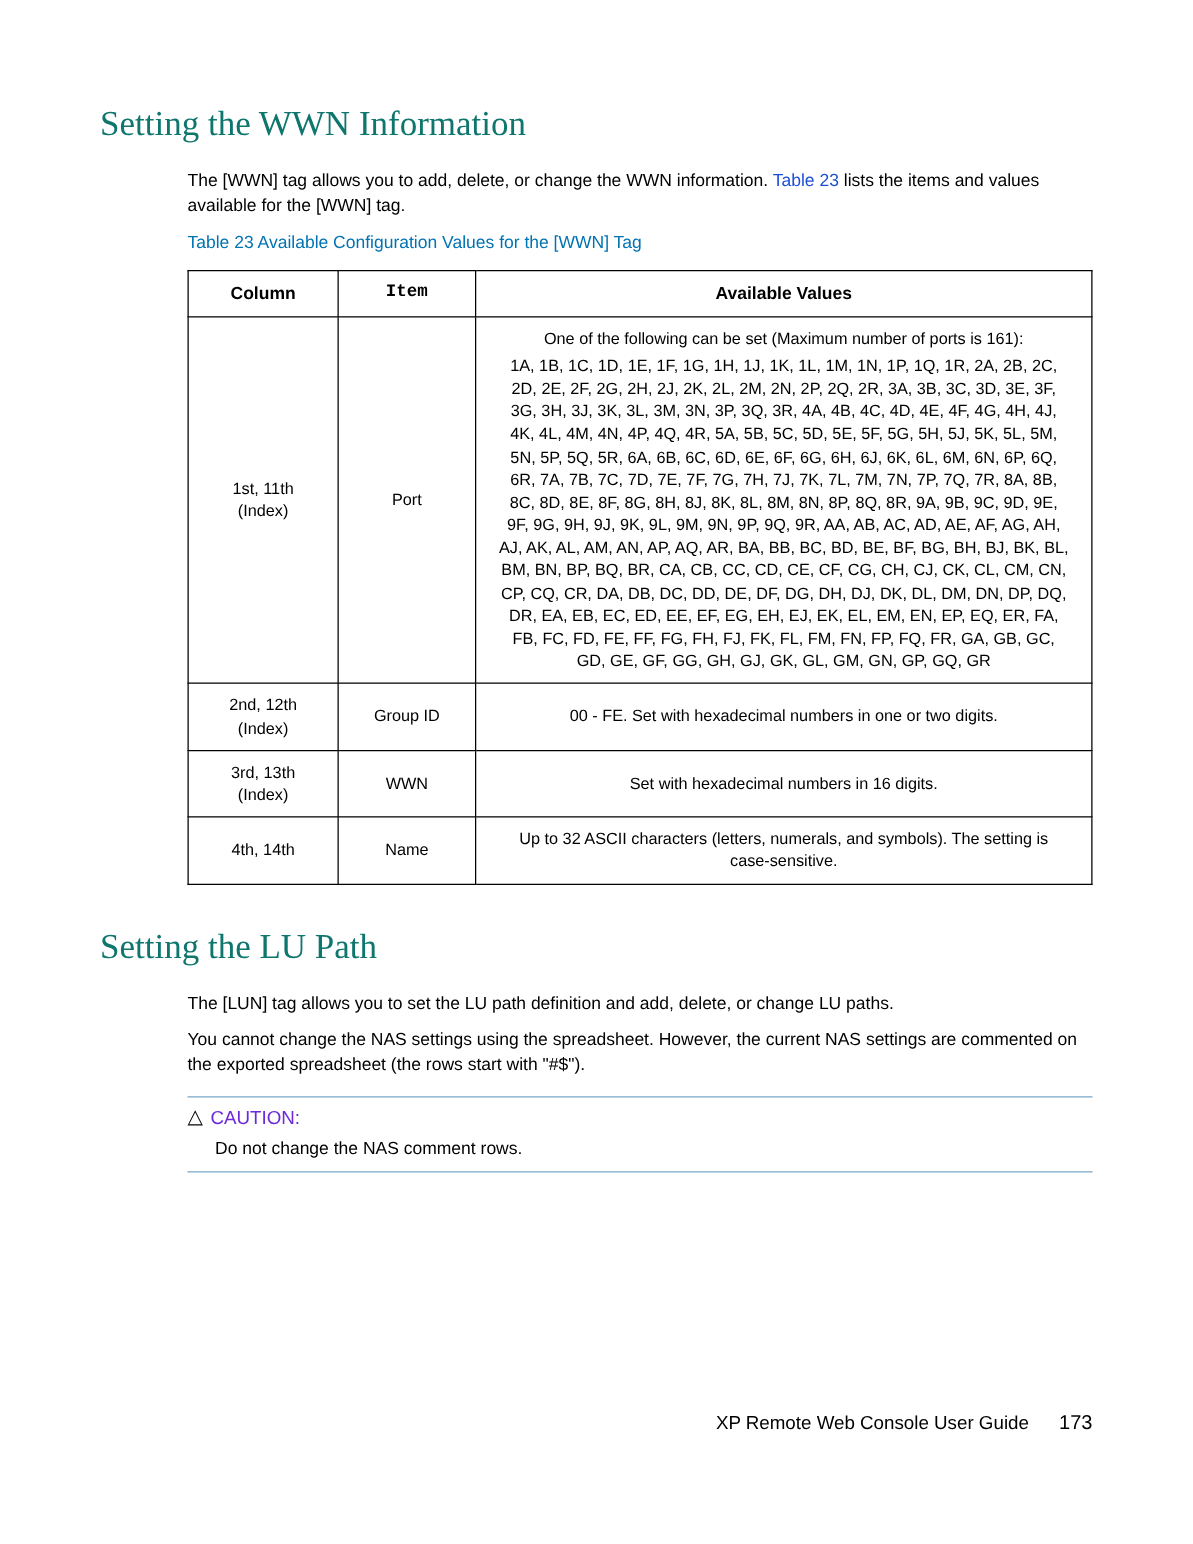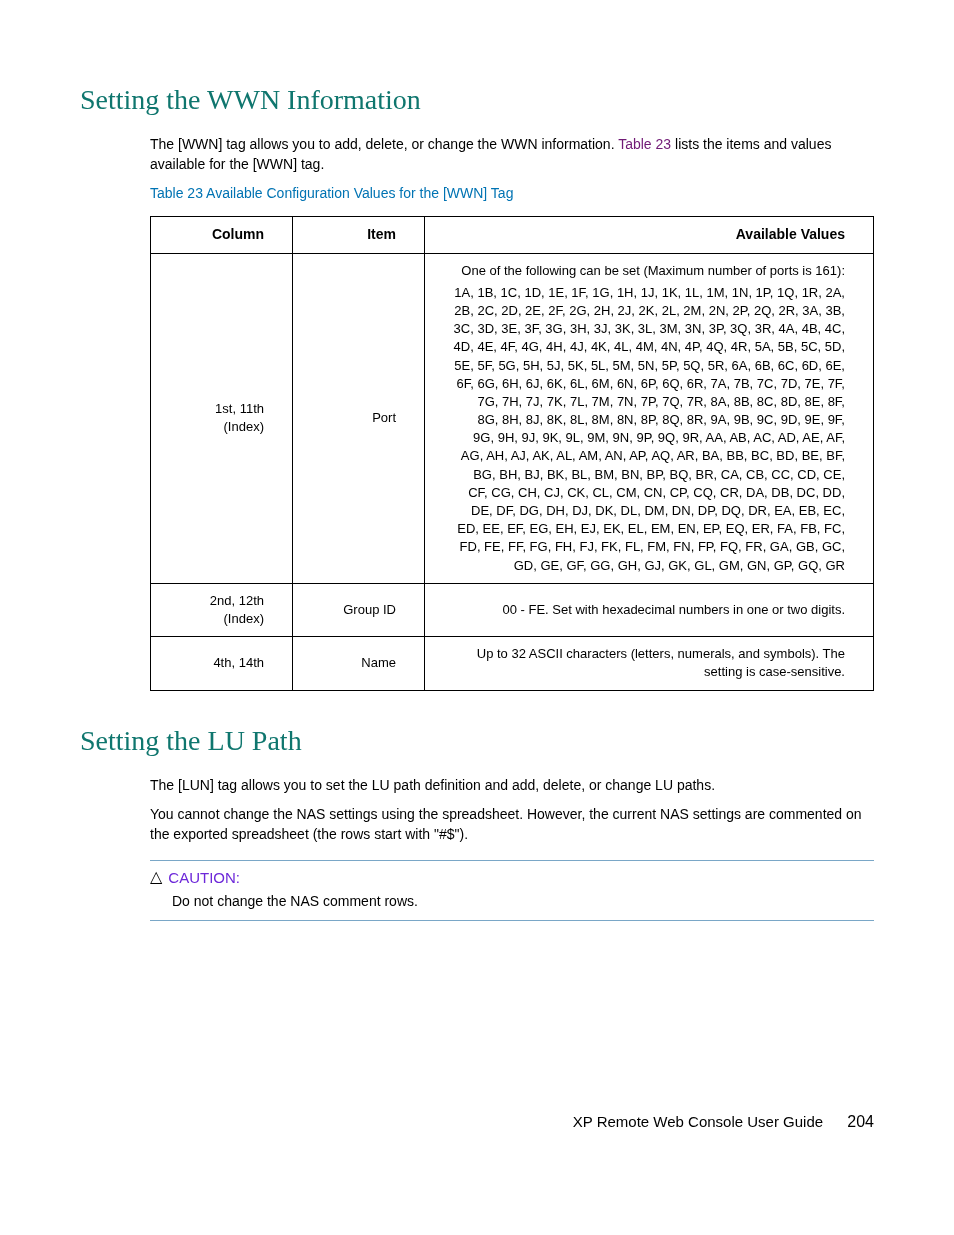--- a/index.html
+++ b/index.html
@@ -28,33 +28,33 @@
     font-size: 14px;
   }
   table {
     border-collapse: collapse;
     width: calc(100% - 70px);
     margin-left: 70px;
     margin-bottom: 30px;
   }
   th, td {
     border: 1px solid #000;
-    padding: 8px 28px;
-    text-align: right;
+    padding: 8px 17px;
+    text-align: center;
     vertical-align: middle;
     font-size: 13px;
   }
   th {
     font-weight: bold;
     font-size: 14px;
   }
   .col1 { width: 85px; }
-  .col2 { width: 75px; }
+  .col2 { width: 75px; font-family: Liberation Mono, monospace; }
   .link {
-    color: #701a75;
+    color: #1d4ed8;
   }
   .caution-block {
     margin-left: 70px;
     margin-top: 16px;
     margin-bottom: 190px;
   }
   .caution-rule {
     border: none;
     border-top: 1px solid #7aa7c7;
     margin: 0;
@@ -121,20 +121,25 @@
         <div class="values-intro">One of the following can be set (Maximum number of ports is 161):</div>
         <div>1A, 1B, 1C, 1D, 1E, 1F, 1G, 1H, 1J, 1K, 1L, 1M, 1N, 1P, 1Q, 1R, 2A, 2B, 2C, 2D, 2E, 2F, 2G, 2H, 2J, 2K, 2L, 2M, 2N, 2P, 2Q, 2R, 3A, 3B, 3C, 3D, 3E, 3F, 3G, 3H, 3J, 3K, 3L, 3M, 3N, 3P, 3Q, 3R, 4A, 4B, 4C, 4D, 4E, 4F, 4G, 4H, 4J, 4K, 4L, 4M, 4N, 4P, 4Q, 4R, 5A, 5B, 5C, 5D, 5E, 5F, 5G, 5H, 5J, 5K, 5L, 5M, 5N, 5P, 5Q, 5R, 6A, 6B, 6C, 6D, 6E, 6F, 6G, 6H, 6J, 6K, 6L, 6M, 6N, 6P, 6Q, 6R, 7A, 7B, 7C, 7D, 7E, 7F, 7G, 7H, 7J, 7K, 7L, 7M, 7N, 7P, 7Q, 7R, 8A, 8B, 8C, 8D, 8E, 8F, 8G, 8H, 8J, 8K, 8L, 8M, 8N, 8P, 8Q, 8R, 9A, 9B, 9C, 9D, 9E, 9F, 9G, 9H, 9J, 9K, 9L, 9M, 9N, 9P, 9Q, 9R, AA, AB, AC, AD, AE, AF, AG, AH, AJ, AK, AL, AM, AN, AP, AQ, AR, BA, BB, BC, BD, BE, BF, BG, BH, BJ, BK, BL, BM, BN, BP, BQ, BR, CA, CB, CC, CD, CE, CF, CG, CH, CJ, CK, CL, CM, CN, CP, CQ, CR, DA, DB, DC, DD, DE, DF, DG, DH, DJ, DK, DL, DM, DN, DP, DQ, DR, EA, EB, EC, ED, EE, EF, EG, EH, EJ, EK, EL, EM, EN, EP, EQ, ER, FA, FB, FC, FD, FE, FF, FG, FH, FJ, FK, FL, FM, FN, FP, FQ, FR, GA, GB, GC, GD, GE, GF, GG, GH, GJ, GK, GL, GM, GN, GP, GQ, GR</div>
       </td>
     </tr>
     <tr>
       <td>2nd, 12th (Index)</td>
       <td>Group ID</td>
       <td>00 - FE. Set with hexadecimal numbers in one or two digits.</td>
     </tr>
     <tr>
+      <td>3rd, 13th (Index)</td>
+      <td>WWN</td>
+      <td>Set with hexadecimal numbers in 16 digits.</td>
+    </tr>
+    <tr>
       <td>4th, 14th</td>
       <td>Name</td>
       <td>Up to 32 ASCII characters (letters, numerals, and symbols). The setting is case-sensitive.</td>
     </tr>
   </tbody>
 </table>
 
 <h2>Setting the LU Path</h2>
 
 <p class="body-text">The [LUN] tag allows you to set the LU path definition and add, delete, or change LU paths.</p>
@@ -145,14 +150,14 @@
   <div class="caution-label-row">
     <span class="caution-icon">△</span>
     <span class="caution-label">CAUTION:</span>
   </div>
   <div class="caution-text">Do not change the NAS comment rows.</div>
   <hr class="caution-rule">
 </div>
 
 <div class="footer">
   <span>XP Remote Web Console User Guide</span>
-  <span class="page-num">204</span>
+  <span class="page-num">173</span>
 </div>
 
 </body></html>

